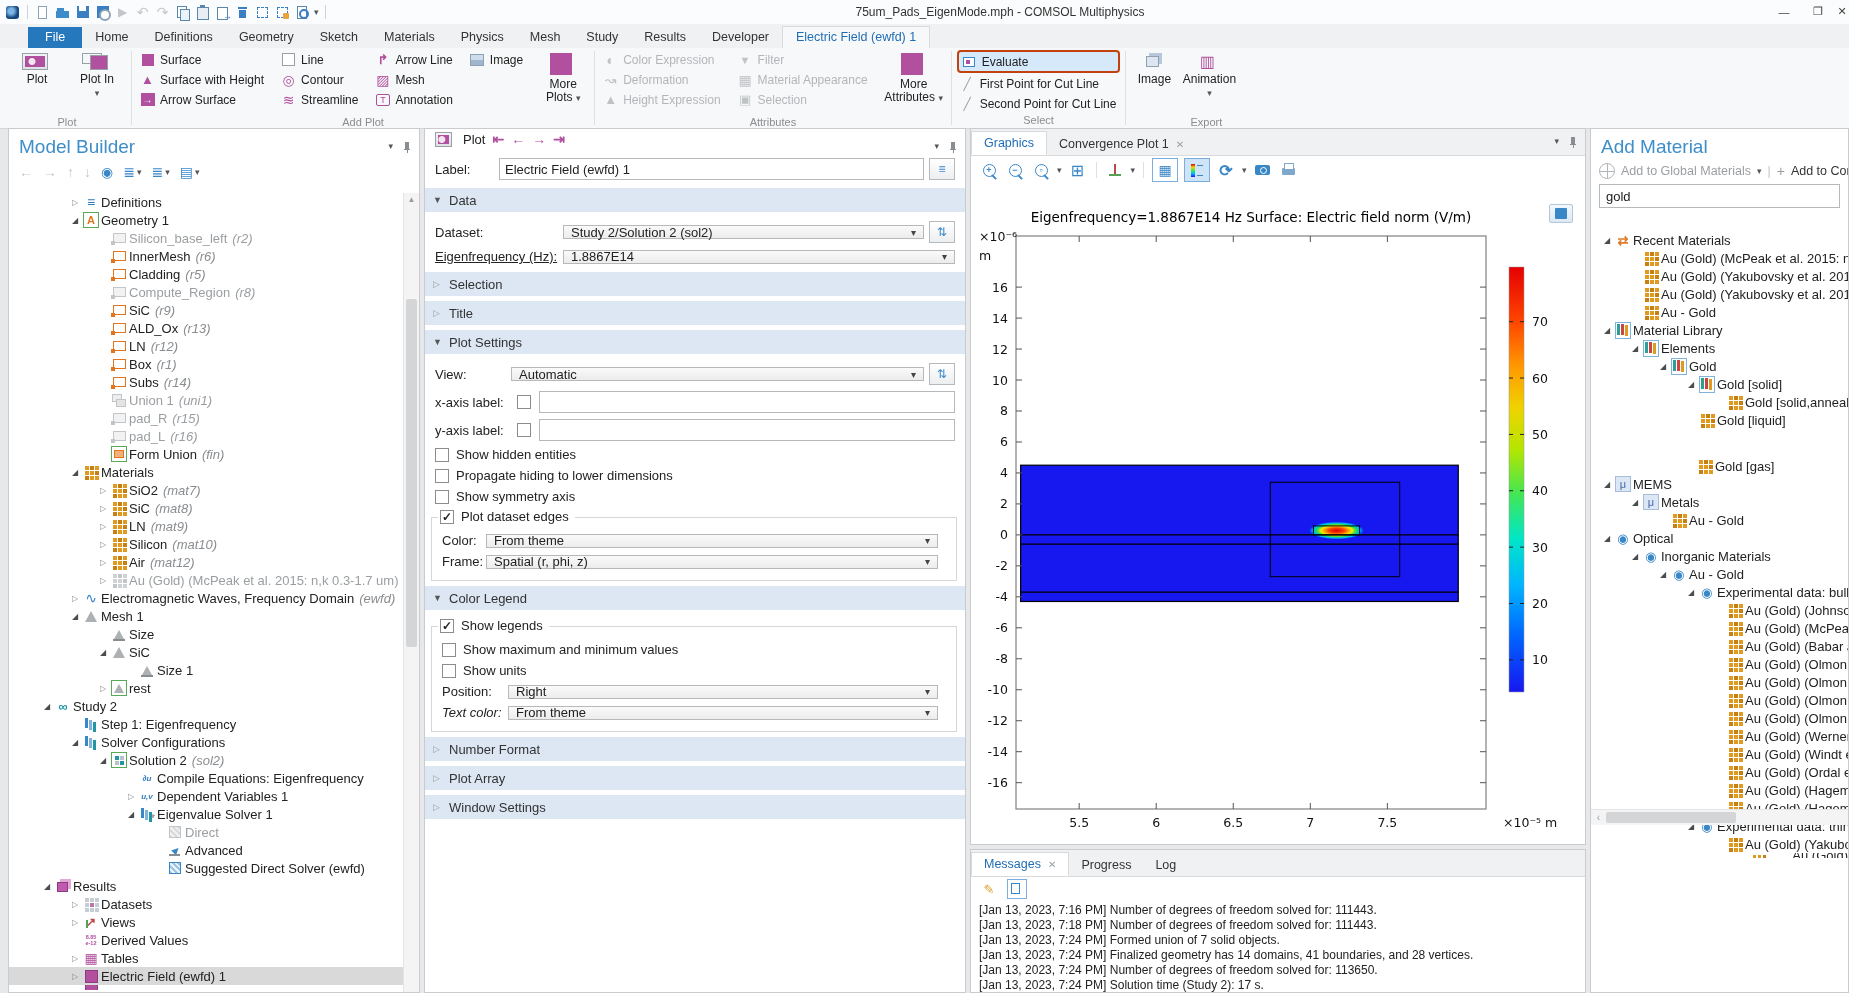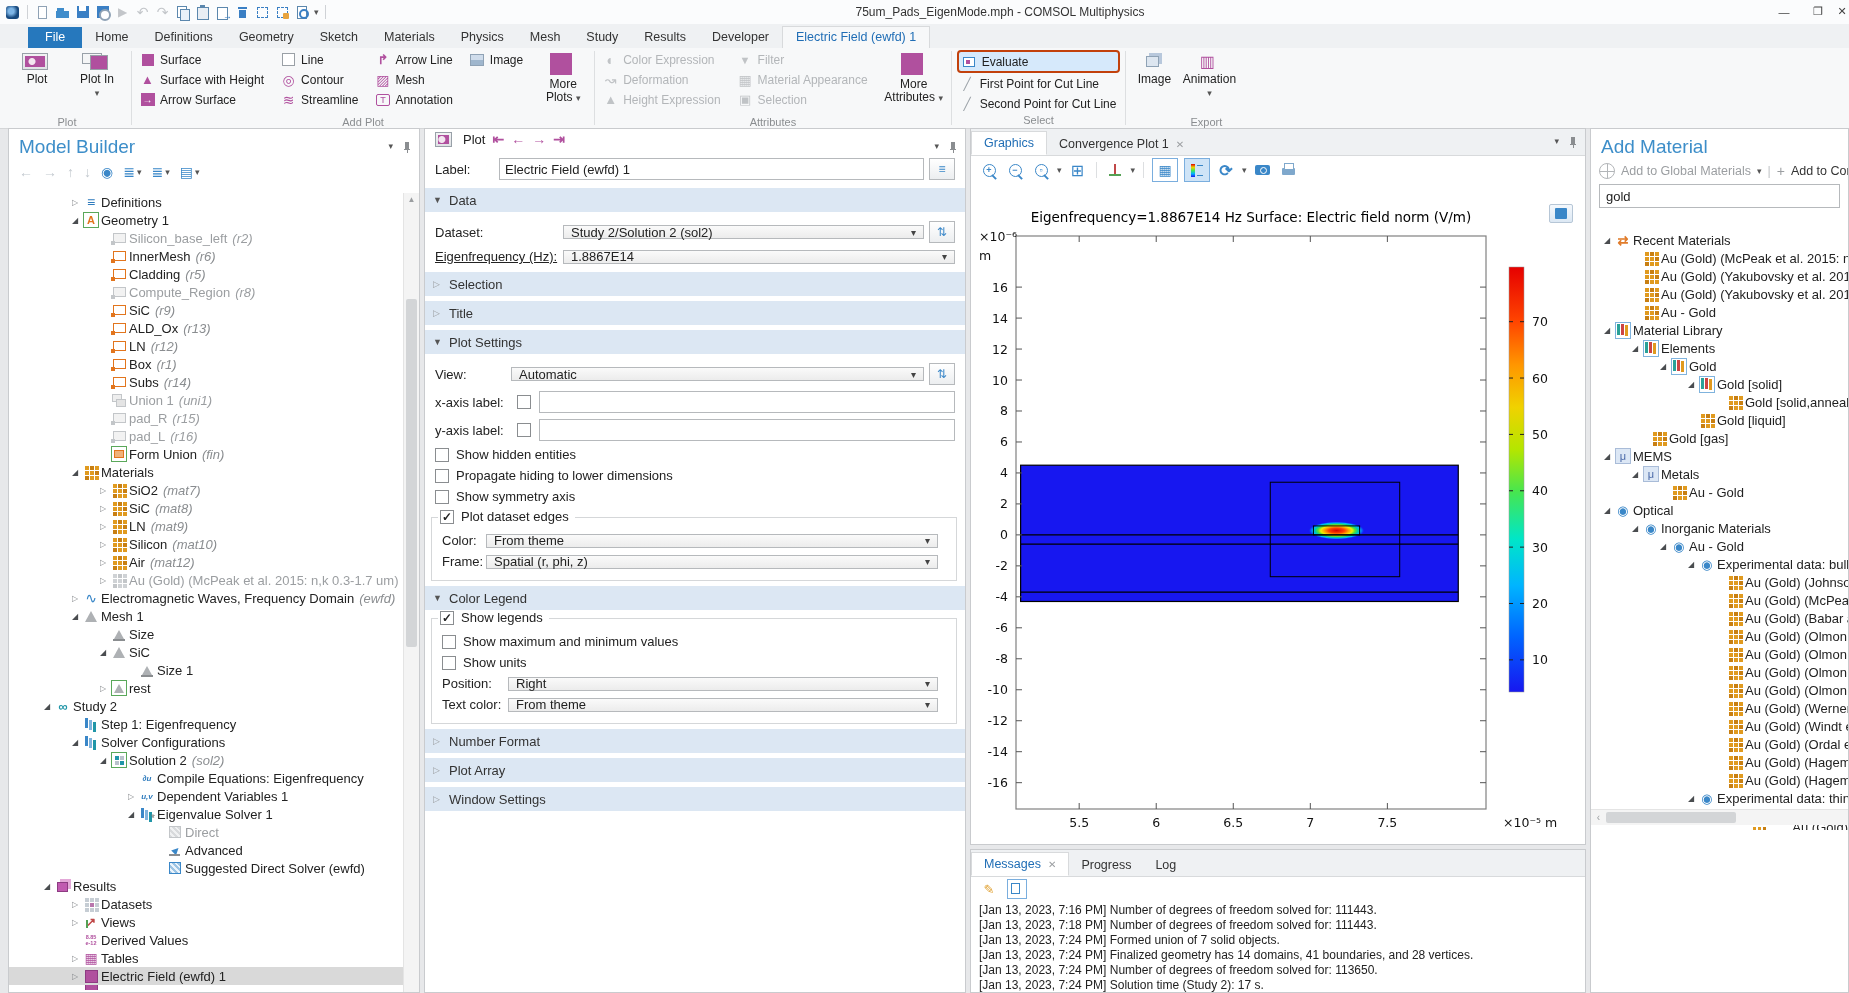--- a/index.html
+++ b/index.html
@@ -788,41 +788,41 @@
         <span class="rowlab" style="width:44px;">Frame:</span>
         <span class="dd">
             <span>Spatial  (r, phi, z)</span>
           </span>
       </div>
     </div>
     <div class="secband">
         <span class="sarr">▼</span>
         <span>Color Legend</span>
       </div>
-    <div class="fieldbox" style="margin-top:8px;">
+    <div class="fieldbox" style="margin-top:16px;">
       <div class="flegend">
           <span class="cb checked"></span>
           <span class="cbl">Show legends</span>
         </div>
       <div class="srow" style="padding-left:2px;margin-top:8px;">
           <span class="cb"></span>
           <span class="cbl">Show maximum and minimum values</span>
         </div>
       <div class="srow" style="padding-left:2px;">
           <span class="cb"></span>
           <span class="cbl">Show units</span>
         </div>
       <div class="srow" style="padding-left:2px;">
         <span class="rowlab" style="width:66px;">Position:</span>
         <span class="dd">
             <span>Right</span>
           </span>
       </div>
       <div class="srow" style="padding-left:2px;">
-        <span class="rowlab" style="width:66px;">Text color:</span>
+        <span class="rowlab" style="width:66px;font-style:italic;">Text color:</span>
         <span class="dd">
             <span>From theme</span>
           </span>
       </div>
     </div>
     <div class="secband">
         <span class="sarr" style="color:#9b9ea1;">▷</span>
         <span>Number Format</span>
       </div>
     <div class="secband">
@@ -1094,21 +1094,21 @@
         <div class="trow" style="padding-left: 120px;">
           <span class="tarrow"></span>
           <span class="ti ti-material"></span>
           <span class="tlabel">Gold [solid,annealed]</span>
         </div>
         <div class="trow" style="padding-left: 92px;">
           <span class="tarrow"></span>
           <span class="ti ti-material"></span>
           <span class="tlabel">Gold [liquid]</span>
         </div>
-        <div class="trow" style="padding-left: 44px;">
+        <div class="trow" style="padding-left: 90px; margin-top: 28px;">
           <span class="tarrow"></span>
           <span class="ti ti-material"></span>
           <span class="tlabel">Gold [gas]</span>
         </div>
         <div class="trow" style="padding-left: 8px;">
           <span class="tarrow tar-open">◢</span>
           <span class="ti ti-mems"></span>
           <span class="tlabel">MEMS</span>
         </div>
         <div class="trow" style="padding-left: 36px;">

